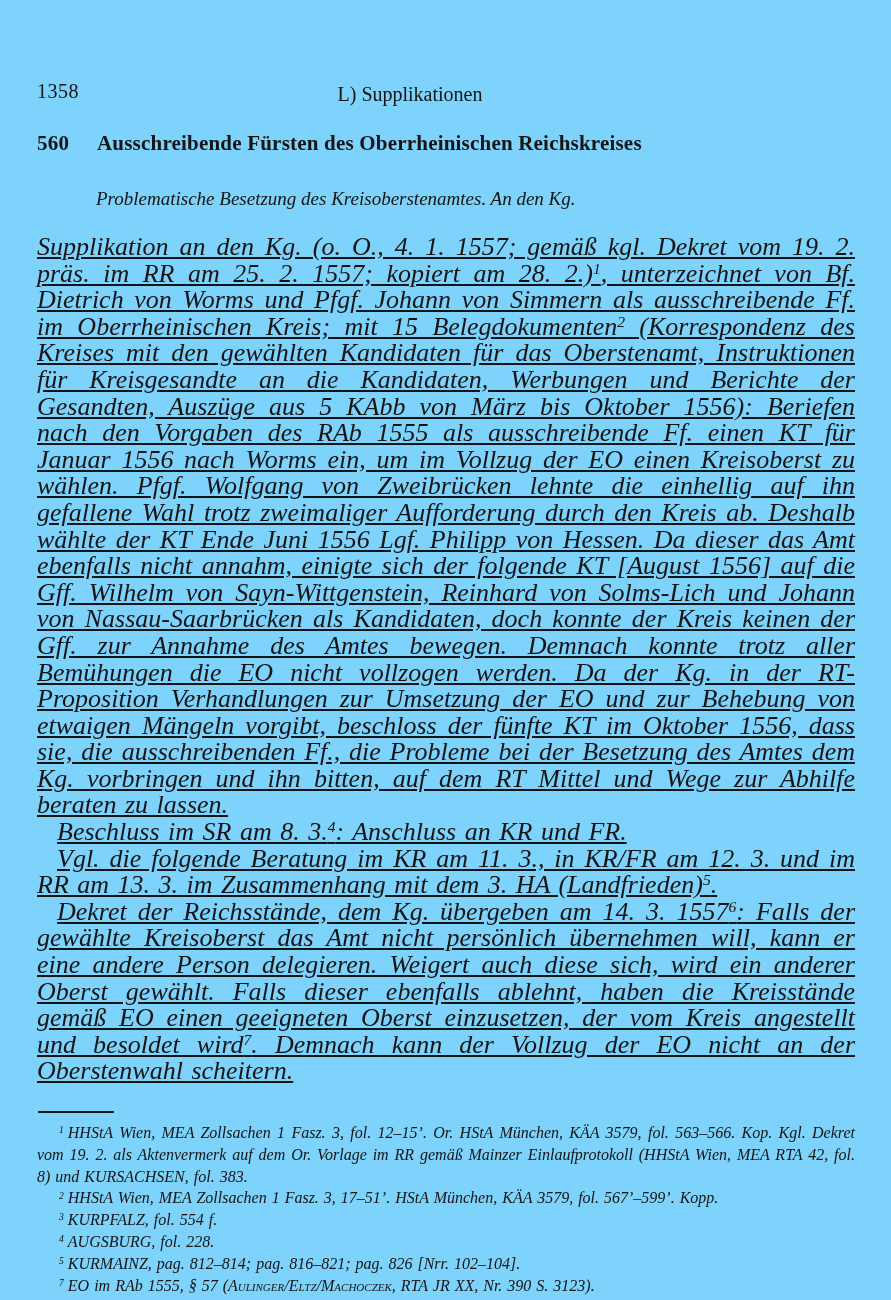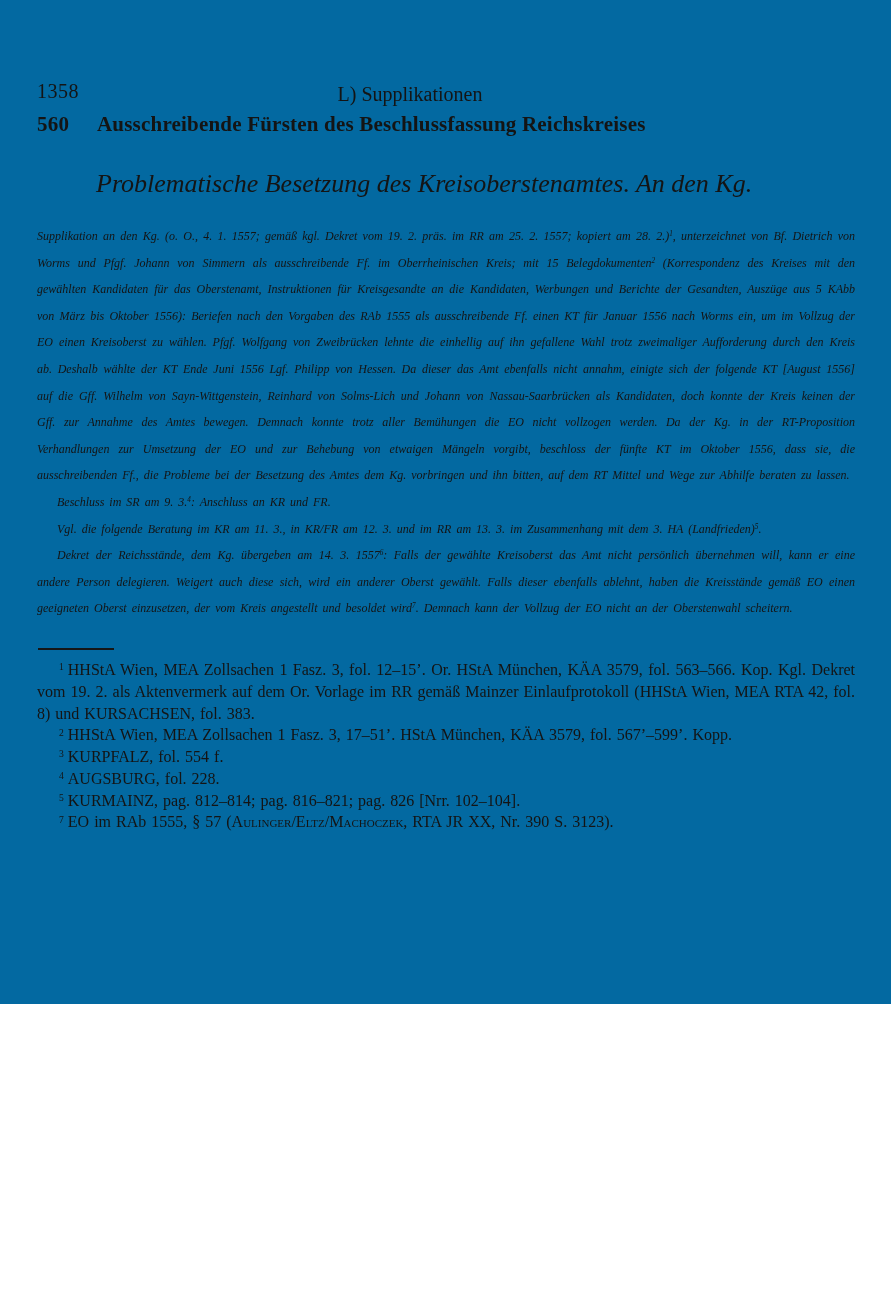--- a/index.html
+++ b/index.html
@@ -1,76 +1,76 @@
 <!DOCTYPE html>
 <html lang="de"><head>
 <meta charset="utf-8">
 <style>
   * { margin:0; padding:0; box-sizing:border-box; }
   html, body { background:#ffffff; }
   .page {
-    width:891px; height:1004px; overflow:hidden; position:relative;
-    background:#0369a1; color:#141414;
+    width:891px; height:1300px; overflow:hidden; position:relative;
+    background:#7dd3fc; color:#141414;
     font-family:"Liberation Serif", serif;
   }
   .inner { padding:80px 36px 0 37px; }
 
   
   .running { position:relative; height:24px; }
   .page-num { position:absolute; left:0; top:0; font-size:20px; letter-spacing:0.5px; }
   .running-title { position:absolute; left:373px; transform:translateX(-50%); top:3px; font-size:20px;font-family:Liberation Serif, serif; }
 
   
-  .heading { display:flex; margin-top:8px; font-weight:bold; font-size:21px; letter-spacing:0.2px; }
+  .heading { display:flex; margin-top:27px; font-weight:bold; font-size:21px; letter-spacing:0.2px; }
   .heading .num { width:60px; flex:0 0 60px; }
 
   
-  .subtitle { margin-top:32px; margin-left:59px; font-style:italic; font-size:26px; }
+  .subtitle { margin-top:32px; margin-left:59px; font-style:italic; font-size:19px; }
 
   
   .bodytext {
-    margin-top:24px; font-style:italic; font-size:12px; line-height:26.6px;
-    text-align:justify; word-spacing:2px;
+    margin-top:24px; font-style:italic; font-size:26px; line-height:26.6px;
+    text-align:justify; word-spacing:2px;text-decoration:underline;
   }
   .body-para { text-align:justify; }
   .body-para.indent { text-indent:20px; }
 
   sup { font-size:0.6em; line-height:0; vertical-align:0.5em; }
 
   
   .fnsep { margin-top:26px; margin-left:1px; width:76px; height:2px; background:#161616; }
   .footnotes {
-    margin-top:9px; font-size:16px; line-height:21.8px;
+    margin-top:9px; font-style:italic; font-size:16px; line-height:21.8px;
     text-align:justify; word-spacing:1px;
   }
   .footnote { text-indent:22px; }
   .fn-num { margin-right:4px; }
   .sc { font-variant:small-caps; }
 </style>
 </head>
 <body>
 
 <div class="page">
   <div class="inner">
 
     <div class="running">
       <span class="page-num">1358</span>
       <span class="running-title">L) Supplikationen</span>
     </div>
 
     <div class="heading">
       <span class="num">560</span>
-      <span>Ausschreibende Fürsten des Beschlussfassung Reichskreises</span>
+      <span>Ausschreibende Fürsten des Oberrheinischen Reichskreises</span>
     </div>
 
     <div class="subtitle">Problematische Besetzung des Kreisoberstenamtes. An den Kg.</div>
 
     <div class="bodytext">
         <p class="body-para"><span>Supplikation an den Kg. (o. O., 4. 1. 1557; gemäß kgl. Dekret vom 19. 2. präs. im RR am 25. 2. 1557; kopiert am 28. 2.)</span><sup>1</sup><span>, unterzeichnet von Bf. Dietrich von Worms und Pfgf. Johann von Simmern als ausschreibende Ff. im Oberrheinischen Kreis; mit 15 Belegdokumenten</span><sup>2</sup><span> (Korrespondenz des Kreises mit den gewählten Kandidaten für das Oberstenamt, Instruktionen für Kreisgesandte an die Kandidaten, Werbungen und Berichte der Gesandten, Auszüge aus 5 KAbb von März bis Oktober 1556): Beriefen nach den Vorgaben des RAb 1555 als ausschreibende Ff. einen KT für Januar 1556 nach Worms ein, um im Vollzug der EO einen Kreisoberst zu wählen. Pfgf. Wolfgang von Zweibrücken lehnte die einhellig auf ihn gefallene Wahl trotz zweimaliger Aufforderung durch den Kreis ab. Deshalb wählte der KT Ende Juni 1556 Lgf. Philipp von Hessen. Da dieser das Amt ebenfalls nicht annahm, einigte sich der folgende KT [August 1556] auf die Gff. Wilhelm von Sayn-Wittgenstein, Reinhard von Solms-Lich und Johann von Nassau-Saarbrücken als Kandidaten, doch konnte der Kreis keinen der Gff. zur Annahme des Amtes bewegen. Demnach konnte trotz aller Bemühungen die EO nicht vollzogen werden. Da der Kg. in der RT-Proposition Verhandlungen zur Umsetzung der EO und zur Behebung von etwaigen Mängeln vorgibt, beschloss der fünfte KT im Oktober 1556, dass sie, die ausschreibenden Ff., die Probleme bei der Besetzung des Amtes dem Kg. vorbringen und ihn bitten, auf dem RT Mittel und Wege zur Abhilfe beraten zu lassen.</span></p>
-        <p class="body-para indent"><span>Beschluss im SR am 9. 3.</span><sup>4</sup><span>: Anschluss an KR und FR.</span></p>
+        <p class="body-para indent"><span>Beschluss im SR am 8. 3.</span><sup>4</sup><span>: Anschluss an KR und FR.</span></p>
         <p class="body-para indent"><span>Vgl. die folgende Beratung im KR am 11. 3., in KR/FR am 12. 3. und im RR am 13. 3. im Zusammenhang mit dem 3. HA (Landfrieden)</span><sup>5</sup><span>.</span></p>
         <p class="body-para indent"><span>Dekret der Reichsstände, dem Kg. übergeben am 14. 3. 1557</span><sup>6</sup><span>: Falls der gewählte Kreisoberst das Amt nicht persönlich übernehmen will, kann er eine andere Person delegieren. Weigert auch diese sich, wird ein anderer Oberst gewählt. Falls dieser ebenfalls ablehnt, haben die Kreisstände gemäß EO einen geeigneten Oberst einzusetzen, der vom Kreis angestellt und besoldet wird</span><sup>7</sup><span>. Demnach kann der Vollzug der EO nicht an der Oberstenwahl scheitern.</span></p>
       </div>
 
     <div class="fnsep"></div>
 
     <div class="footnotes">
         <p class="footnote"><sup class="fn-num">1</sup><span>HHStA Wien, MEA Zollsachen 1 Fasz. 3, fol. 12–15’. Or. HStA München, KÄA 3579, fol. 563–566. Kop. Kgl. Dekret vom 19. 2. als Aktenvermerk auf dem Or. Vorlage im RR gemäß Mainzer Einlaufprotokoll (HHStA Wien, MEA RTA 42, fol. 8) und KURSACHSEN, fol. 383.</span></p>
         <p class="footnote"><sup class="fn-num">2</sup><span>HHStA Wien, MEA Zollsachen 1 Fasz. 3, 17–51’. HStA München, KÄA 3579, fol. 567’–599’. Kopp.</span></p>
         <p class="footnote"><sup class="fn-num">3</sup><span>KURPFALZ, fol. 554 f.</span></p>

